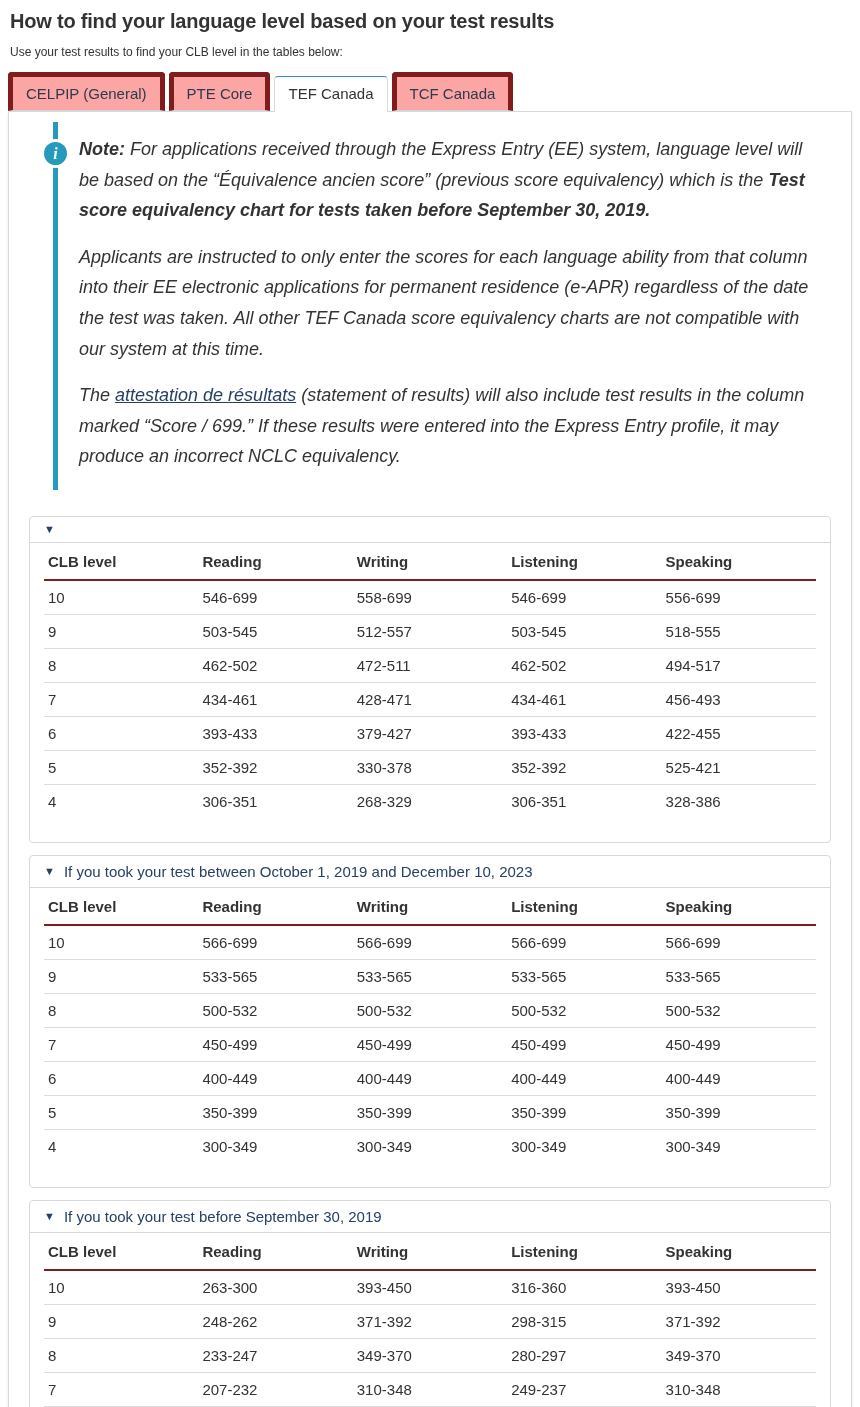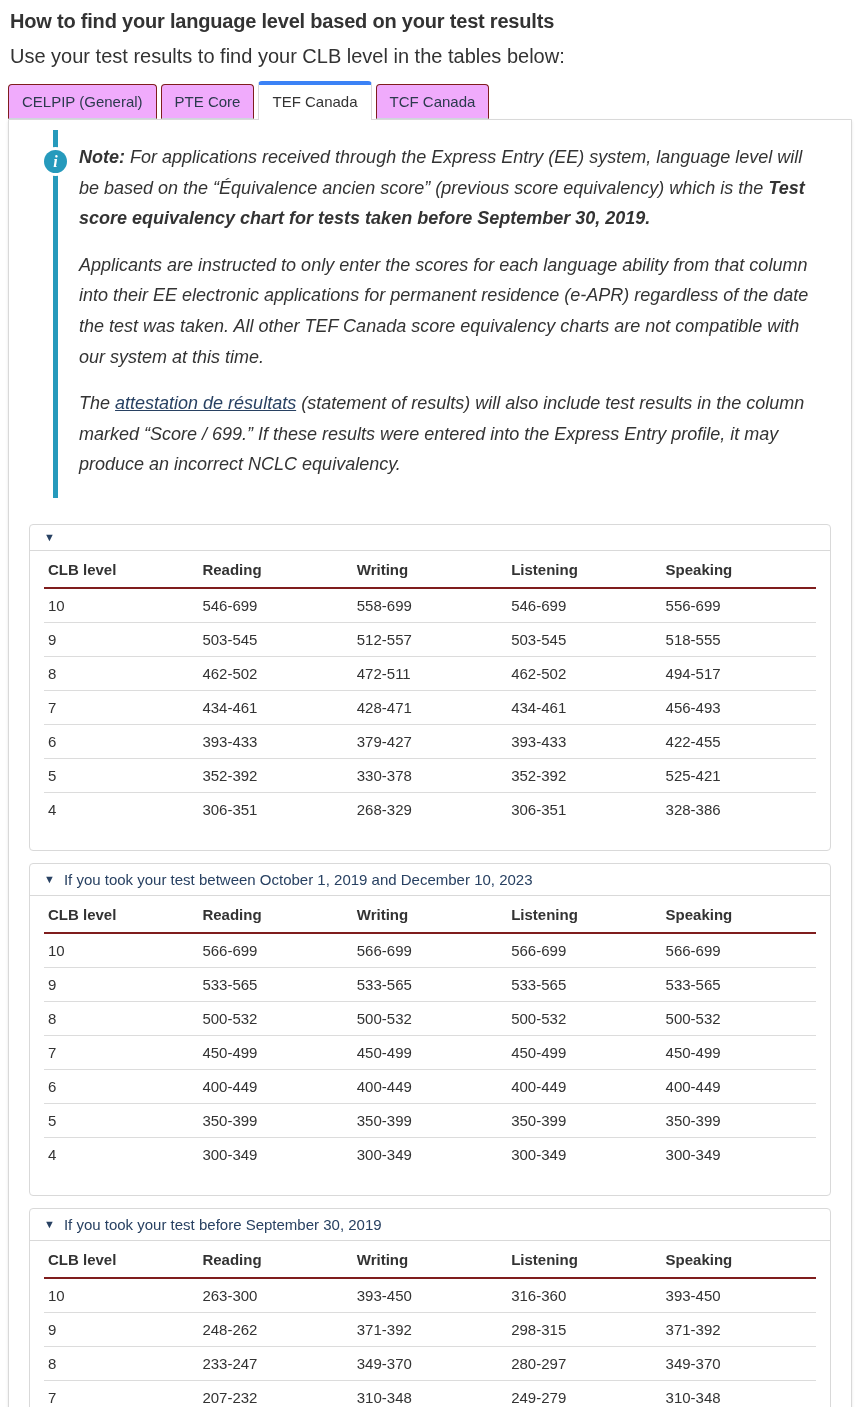--- a/index.html
+++ b/index.html
@@ -12,39 +12,39 @@
     padding: 6px 8px 4px 8px;
   }
 
   h1[data-name="page-title"] {
     font-size: 20px;
     font-weight: 700;
     color: #333;
     margin: 4px 2px 12px 2px;
     letter-spacing: -0.2px;
   }
-  p.intro { margin: 0 2px 13px 2px; font-size: 20px; color: #333; }
+  p.intro { margin: 0 2px 13px 2px; font-size: 12px; color: #333; }
 
   
   .tabs { display: flex; gap: 4px; align-items: flex-end; padding: 0; position: relative; z-index: 2; }
   .tab {
-    background: #f0abfc;
-    border: 1px solid #7f1d1d;
+    background: #fca5a5;
+    border: 5px solid #7f1d1d;
     border-bottom: 1px solid #cdd5de;
     border-radius: 4px 4px 0 0;
     padding: 8px 13px 8px 13px;
     font-size: 15px;
     color: #2b3a4d;
     cursor: pointer;
     white-space: nowrap;
   }
   .tab.active {
     background: #fff;
     border: 1px solid #d9d9d9;
-    border-top: 4px solid #3b82f6;
+    border-top: 1px solid #3b82f6;
     border-bottom: none;
     padding-bottom: 10px;
     margin-bottom: -1px;
     color: #333;
   }
 
   
   .panel {
     border: 1px solid #d9d9d9;
     border-radius: 0 0 6px 6px;
@@ -327,21 +327,21 @@
                 <td class="lvl" data-name="clb-level-cell">8</td>
                 <td data-name="score-range-cell">233-247</td>
                 <td data-name="score-range-cell">349-370</td>
                 <td data-name="score-range-cell">280-297</td>
                 <td data-name="score-range-cell">349-370</td>
               </tr>
               <tr data-name="table-row">
                 <td class="lvl" data-name="clb-level-cell">7</td>
                 <td data-name="score-range-cell">207-232</td>
                 <td data-name="score-range-cell">310-348</td>
-                <td data-name="score-range-cell">249-279</td>
+                <td data-name="score-range-cell">249-237</td>
                 <td data-name="score-range-cell">310-348</td>
               </tr>
               <tr data-name="table-row">
                 <td class="lvl" data-name="clb-level-cell">6</td>
                 <td data-name="score-range-cell">181-206</td>
                 <td data-name="score-range-cell">271-309</td>
                 <td data-name="score-range-cell">217-248</td>
                 <td data-name="score-range-cell">271-309</td>
               </tr>
               <tr data-name="table-row">

